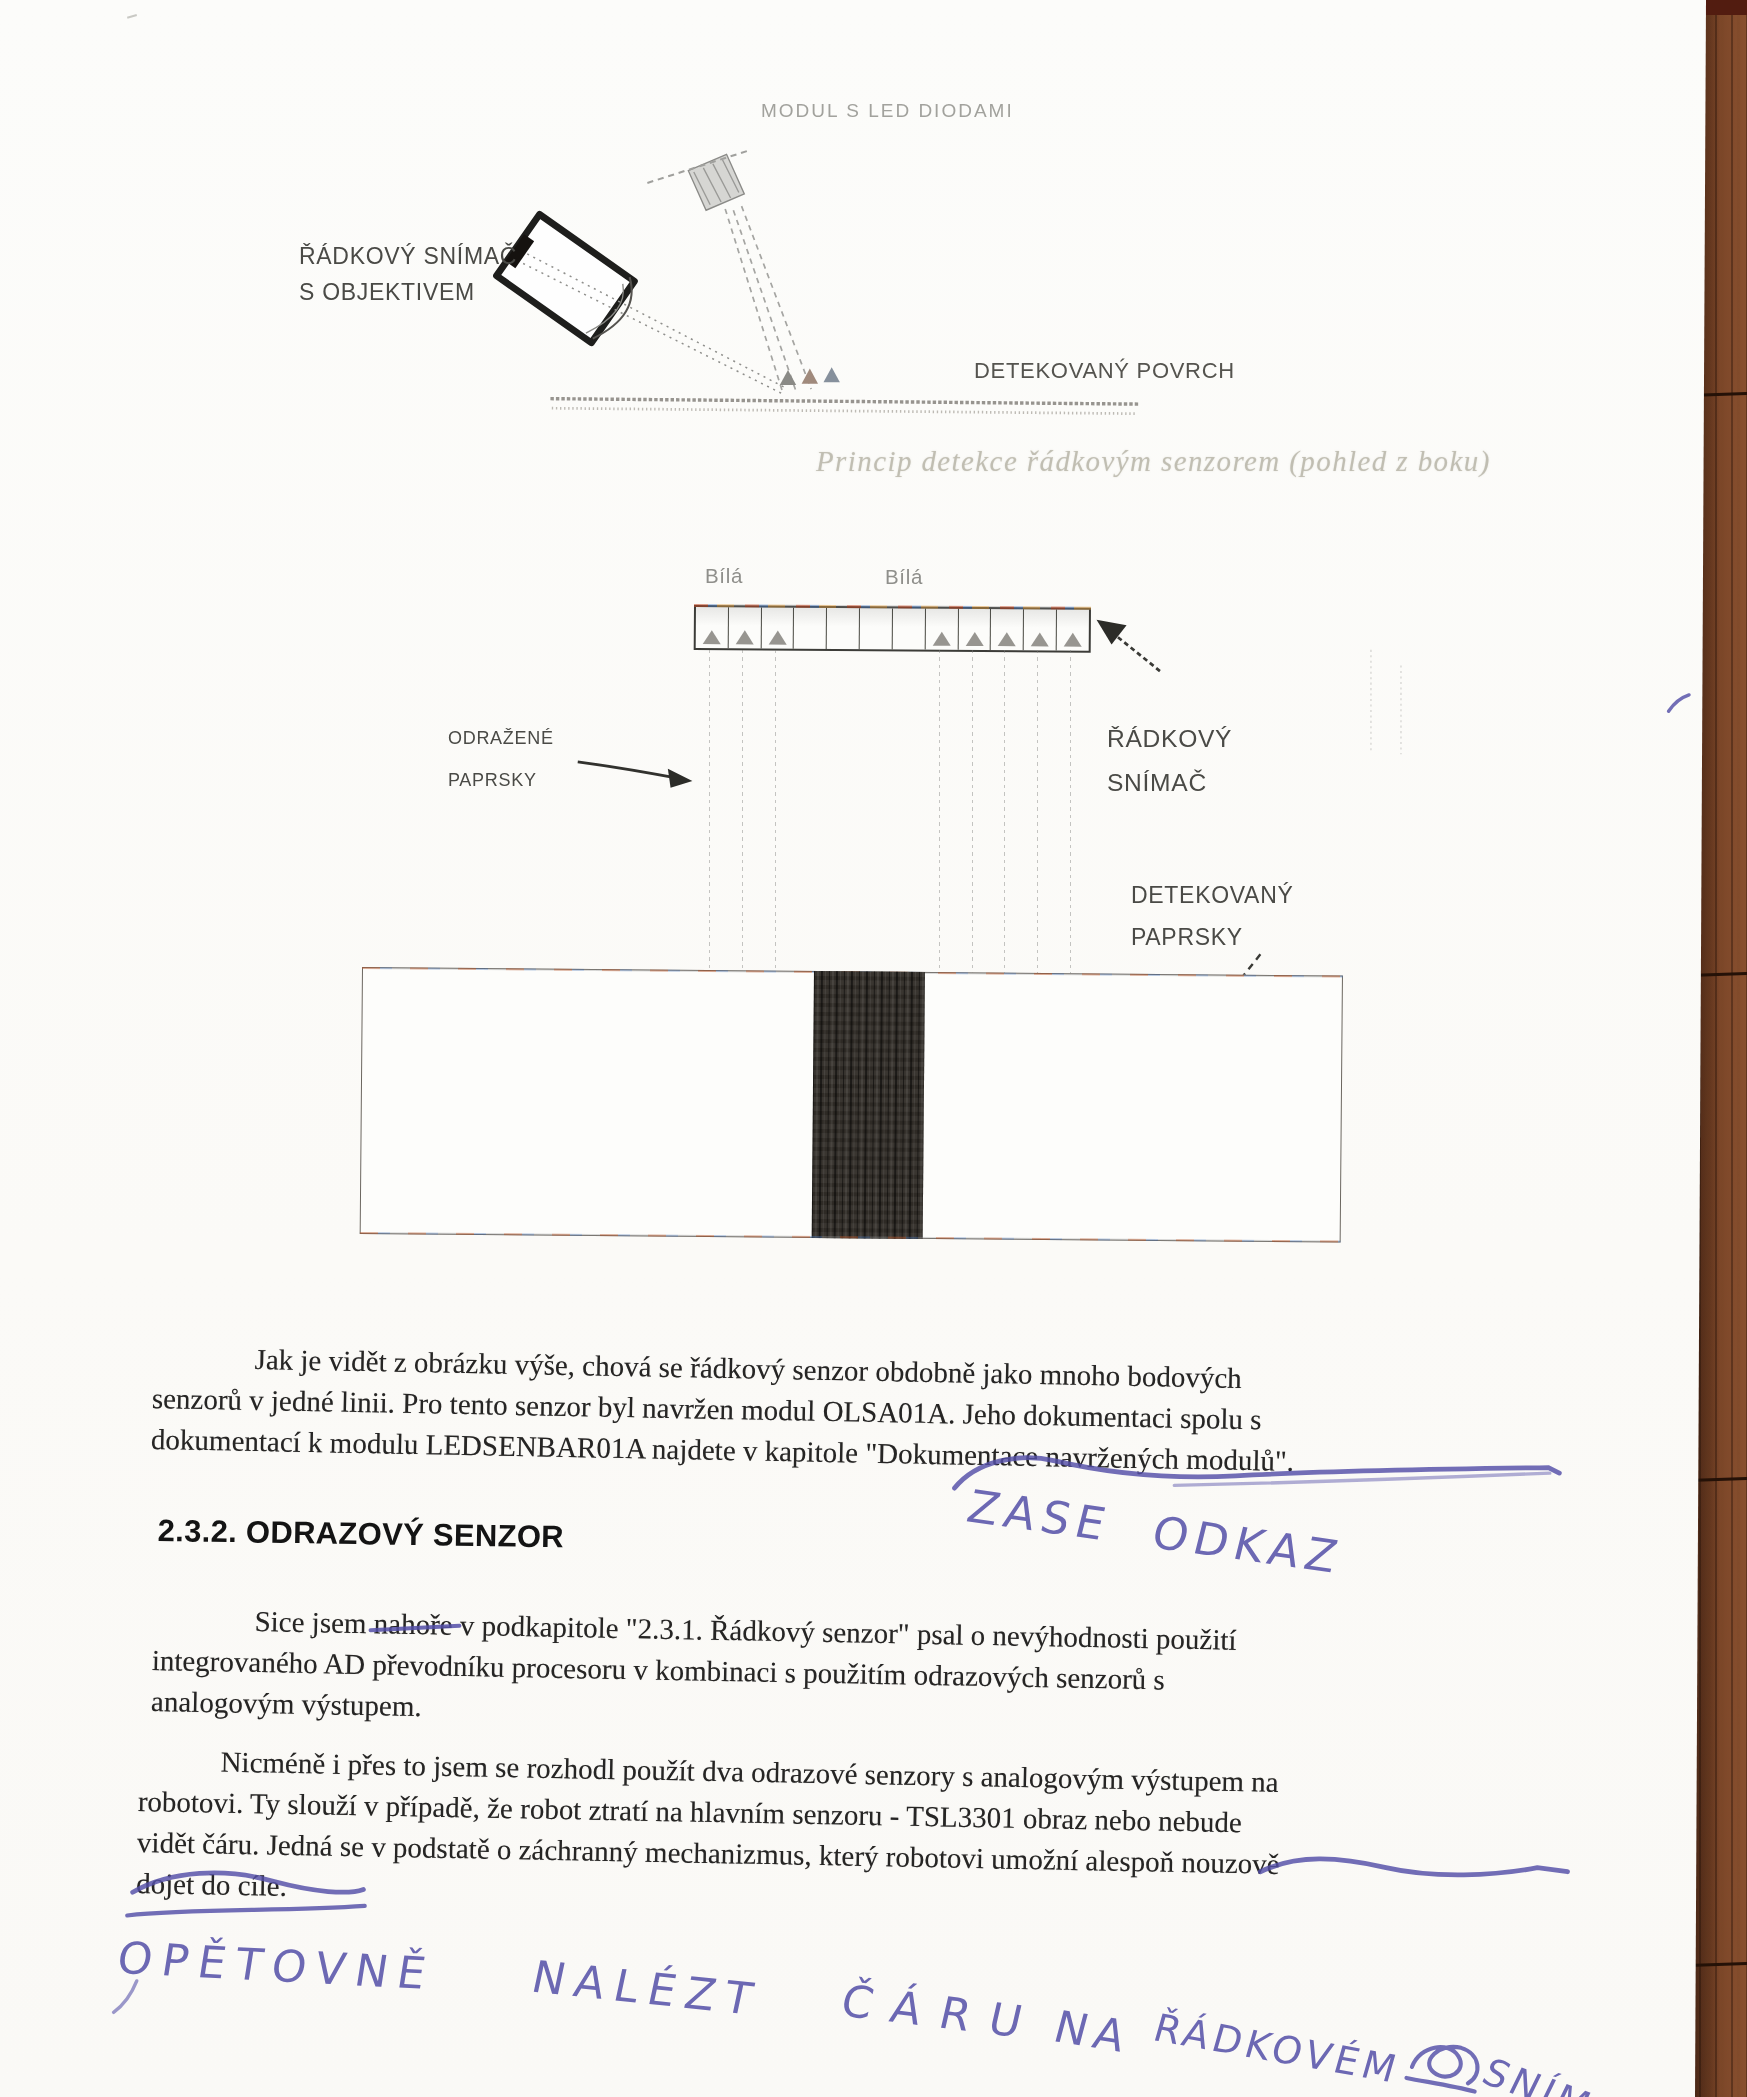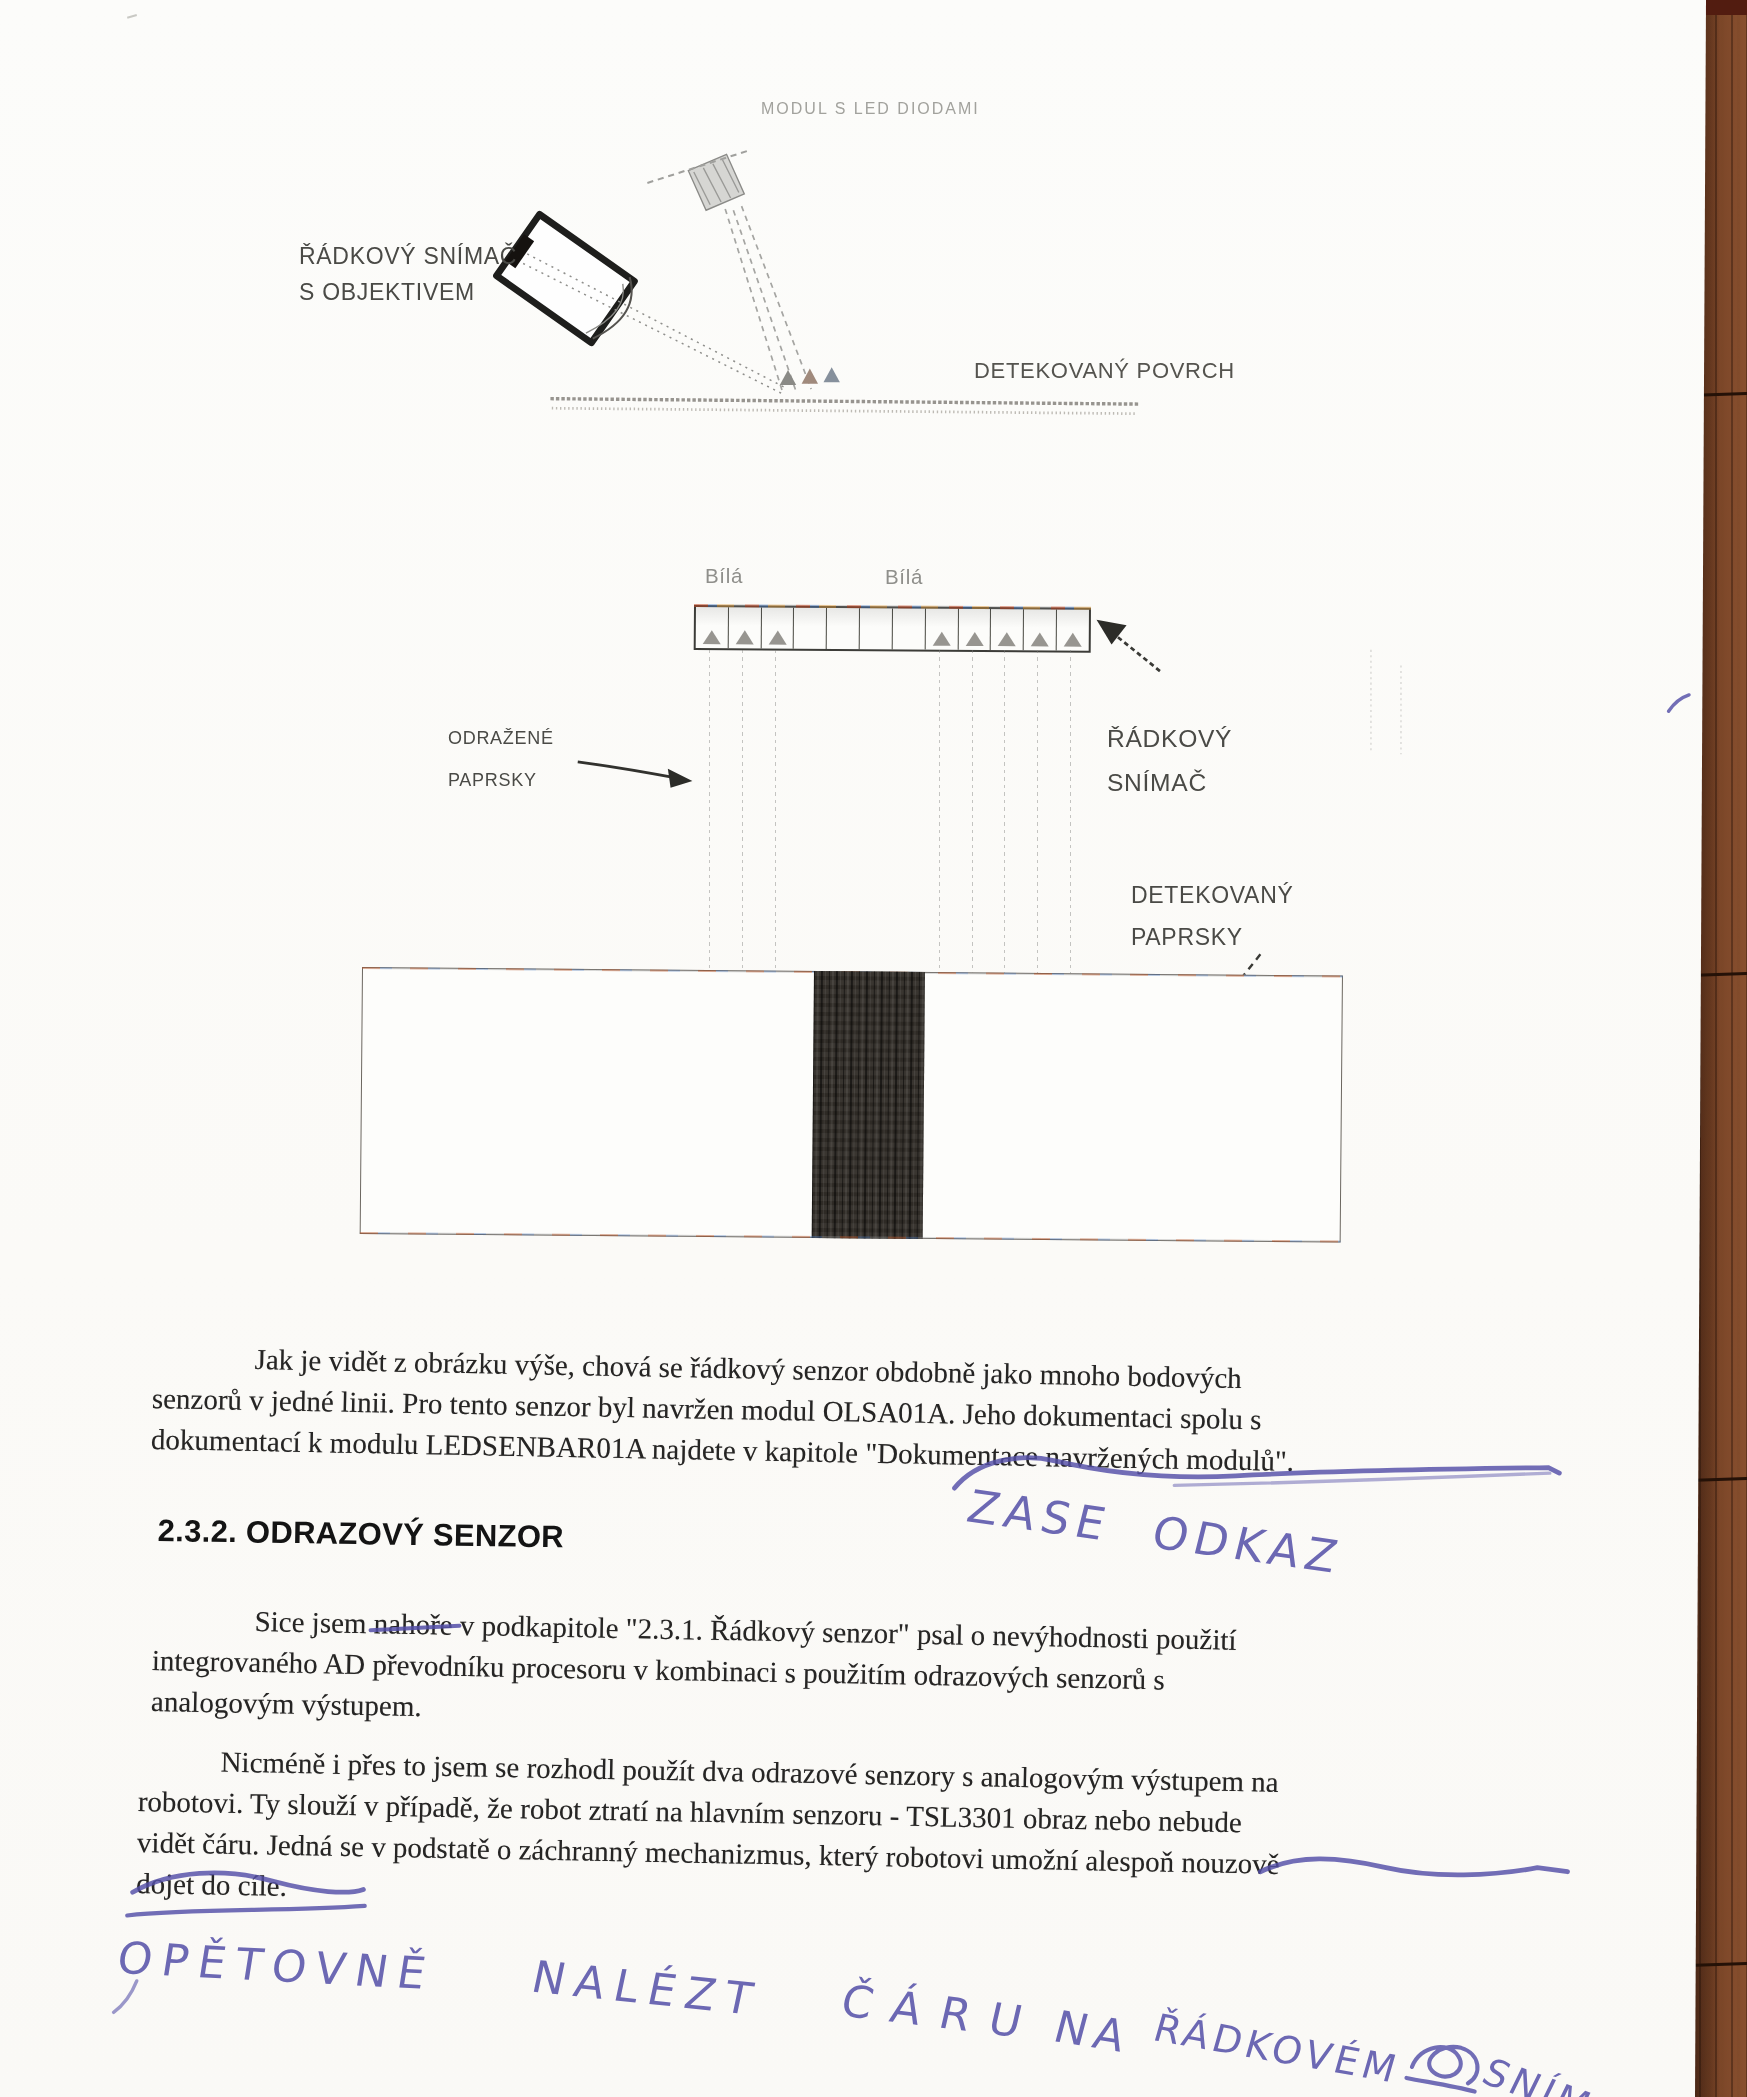--- a/index.html
+++ b/index.html
@@ -120,24 +120,25 @@
 
       <path d="M846,1116 C905,1124 950,1132 992,1140" stroke="#32322e" stroke-width="4" fill="none"></path>
       <polygon points="1014,1144 978,1126 982,1154" fill="#2c2c28"></polygon>
 
       <path d="M1846,1398 L1684,1602" stroke="#3a3a36" stroke-width="3.5" stroke-dasharray="10 8"></path>
       <polygon points="1668,1624 1680,1588 1706,1610" fill="#2c2c28"></polygon>
 
       <path d="M2008,952 L2008,1100 M2052,975 L2052,1105" stroke="rgba(160,160,158,.4)" stroke-width="2" stroke-dasharray="3 5"></path>
     </svg>
 
-    <div class="abs dlabel faint" style="left:761px;top:100px;font-size:16px;letter-spacing:2px;">MODUL S LED DIODAMI</div>
+    <div class="abs dlabel faint" style="left:761px;top:100px;font-size:19px;letter-spacing:2px;">MODUL S LED DIODAMI</div>
     <div class="abs dlabel" style="left:299px;top:238px;font-size:23px;line-height:36px;">ŘÁDKOVÝ SNÍMAČ
 S OBJEKTIVEM</div>
     <div class="abs dlabel" style="left:974px;top:358px;font-size:22px;color:#55544f;">DETEKOVANÝ POVRCH</div>
+    <div class="abs caption" style="left:816px;top:445px;">Princip detekce řádkovým senzorem (pohled z boku)</div>
 
     <div class="abs dlabel" style="left:705px;top:564px;font-size:20.5px;color:#8f8f8b;">Bílá</div>
     <div class="abs dlabel" style="left:778px;top:560px;font-size:20.5px;color:#8f8f8b;margin-top:48px;">Černá</div>
     <div class="abs dlabel" style="left:885px;top:565px;font-size:20.5px;color:#8f8f8b;">Bílá</div>
 
     <div class="abs sensor-array" style="left:694px;top:605px;">
         <div class="cell">
           <span class="tri"></span>
         </div>
         <div class="cell">

